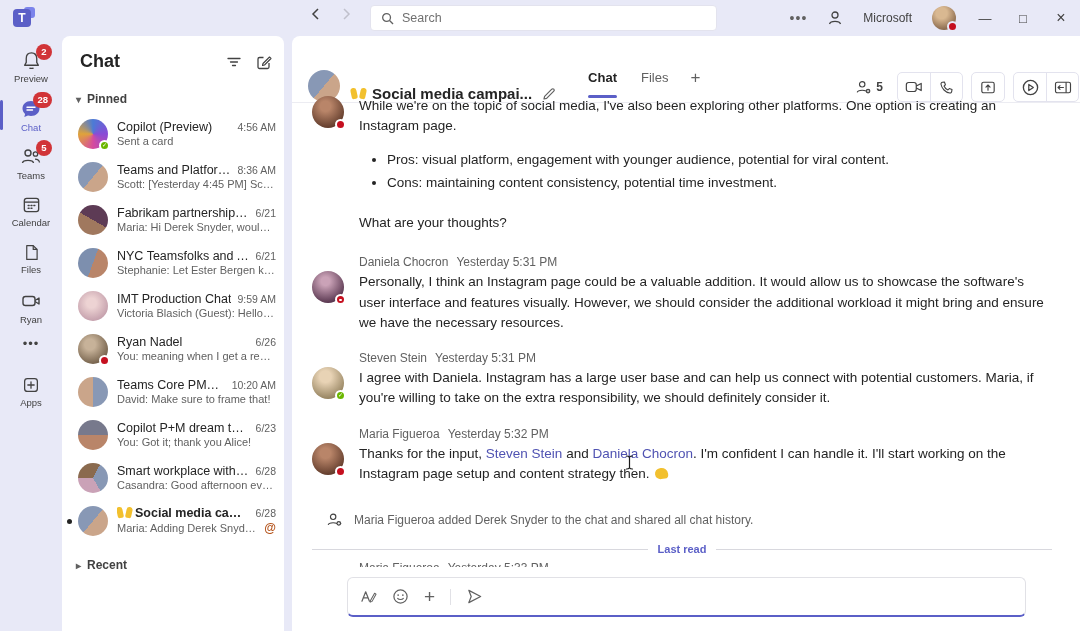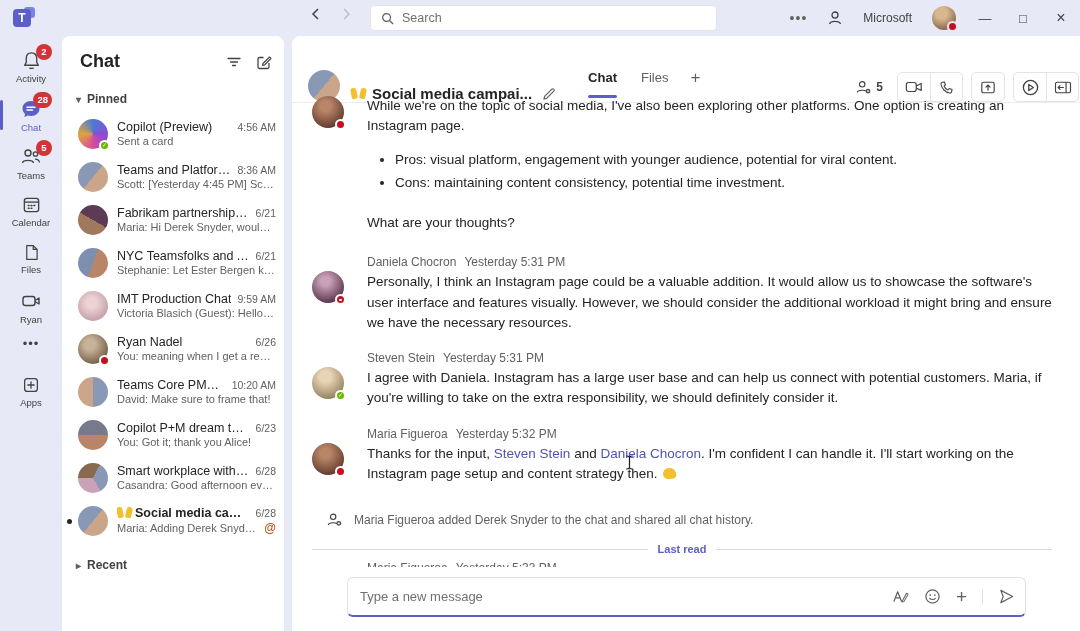--- a/index.html
+++ b/index.html
@@ -101,21 +101,21 @@
   .m-tab.active::after { content:""; position:absolute; left:10px; right:10px; bottom:4px; height:3px; border-radius:2px; background:#5b5fc7; }
   .m-addtab { font-size:17px; color:#616161; padding:0 8px; cursor:pointer; }
   .m-actions { margin-left:auto; display:flex; align-items:center; gap:8px; }
   .people-count { display:flex; align-items:center; gap:3px; color:#424242; font-size:12px; font-weight:bold; cursor:pointer; margin-right:6px; }
   .pill { display:flex; align-items:center; border:1px solid #e3e3ee; border-radius:5px; }
   .icon-btn { width:32px; height:28px; display:flex; align-items:center; justify-content:center; color:#424242; cursor:pointer; }
   .pill .icon-btn + .icon-btn { border-left:1px solid #e3e3ee; }
 
   
   .messages { position:absolute; top:50px; left:0; right:6px; bottom:64px; padding:8px 22px 0 20px; overflow:hidden; }
-  .msg { display:flex; gap:23px; margin-top:14px; }
+  .msg { display:flex; gap:15px; margin-top:14px; }
   .msg:first-child { margin-top:2px; }
   .msg .avatar { width:32px; height:32px; flex:0 0 32px; }
   .msg-content { flex:1; min-width:0; }
   .msg-meta { font-size:12px; color:#616161; margin-bottom:3px; }
   .msg-meta .mname { margin-right:8px; }
   .msg-body { font-size:13.5px; color:#242424; line-height:1.5; max-width:716px; }
   .msg-body ul { margin:13px 0 13px 10px; padding-left:18px; }
   .msg-body li { margin:3px 0; }
   .q-line { margin-top:20px; }
   .mention { color:#4f52b2; }
@@ -186,21 +186,21 @@
 
 <div class="rail">
   <div class="rail-item">
     <span class="rail-badge">2</span>
     <span class="rail-ic">
         <svg width="21" height="21" viewBox="0 0 22 22">
           <path d="M11 3 C7.5 3 5.5 5.5 5.5 9 L5.5 13 L3.8 16 L18.2 16 L16.5 13 L16.5 9 C16.5 5.5 14.5 3 11 3 Z" fill="none" stroke="currentColor" stroke-width="1.4" stroke-linejoin="round"></path>
           <path d="M9 18.5 C9.5 19.6 12.5 19.6 13 18.5" fill="none" stroke="currentColor" stroke-width="1.4"></path>
         </svg>
       </span>
-    <span class="rail-lbl">Activity</span>
+    <span class="rail-lbl">Preview</span>
   </div>
   <div class="rail-item active">
     <span class="rail-badge">28</span>
     <span class="rail-ic">
         <svg width="22" height="22" viewBox="0 0 22 22">
           <path d="M11 3 C6 3 2.5 6.4 2.5 10.5 C2.5 12.7 3.5 14.6 5.1 15.9 L4.3 19 L8 17.6 C8.9 17.9 9.9 18 11 18 C16 18 19.5 14.6 19.5 10.5 C19.5 6.4 16 3 11 3 Z" fill="#5b5fc7"></path>
           <path d="M7 9.2 h8 M7 12 h5.5" stroke="#fff" stroke-width="1.4" stroke-linecap="round"></path>
         </svg>
       </span>
     <span class="rail-lbl">Chat</span>
@@ -553,21 +553,20 @@
       <span class="avatar av-maria" style="margin-top:16px;"></span>
       <div class="msg-content">
         <div class="msg-meta"><span class="mname">Maria Figueroa</span><span>Yesterday 5:33 PM</span></div>
         <div class="msg-body"><span>Adding </span><span class="mention-self">Derek Snyder</span><span> to the conversation!</span><span class="at-badge">@</span></div>
       </div>
     </div>
 
   </div>
 
   <div class="compose">
-    <input type="text" placeholder="Type a new message" style="">
     <span class="cmp-icons">
       <span>
           <svg width="17" height="15" viewBox="0 0 18 16">
             <path d="M2 13 L6 3 L10 13 M3.5 9.5 h5" fill="none" stroke="currentColor" stroke-width="1.3" stroke-linecap="round" stroke-linejoin="round"></path>
             <path d="M11 12.5 L15.5 4.5 L17 5.5 L12.8 13.2 L10.8 14 Z" fill="none" stroke="currentColor" stroke-width="1.1" stroke-linejoin="round"></path>
           </svg>
         </span>
       <span>
           <svg width="17" height="17" viewBox="0 0 18 18">
             <circle cx="9" cy="9" r="7" fill="none" stroke="currentColor" stroke-width="1.3"></circle>

